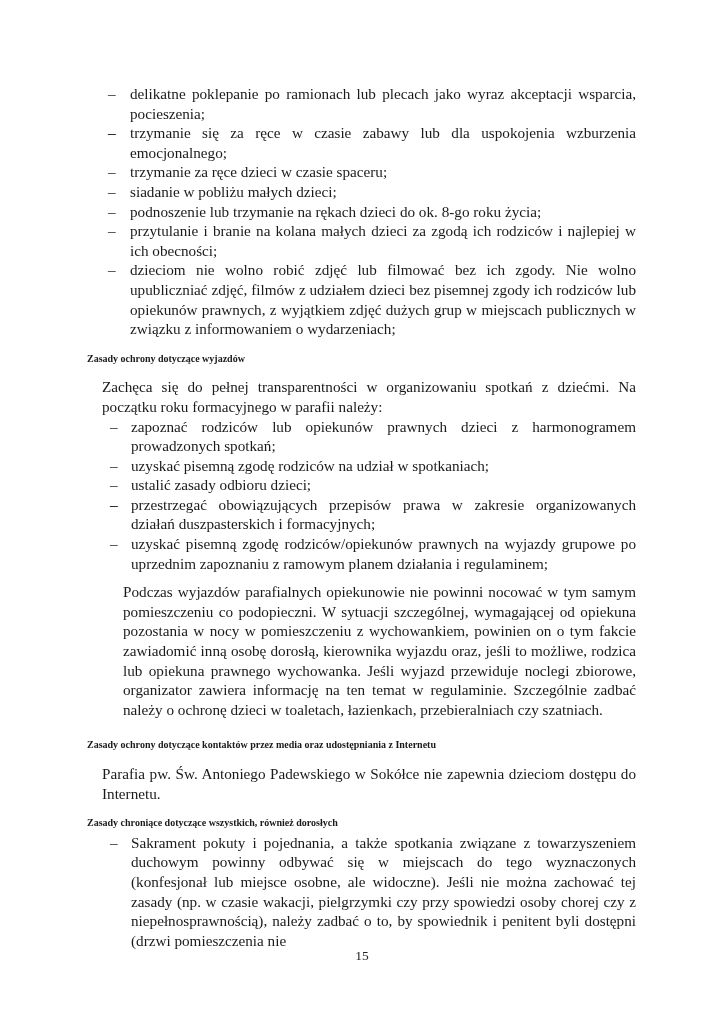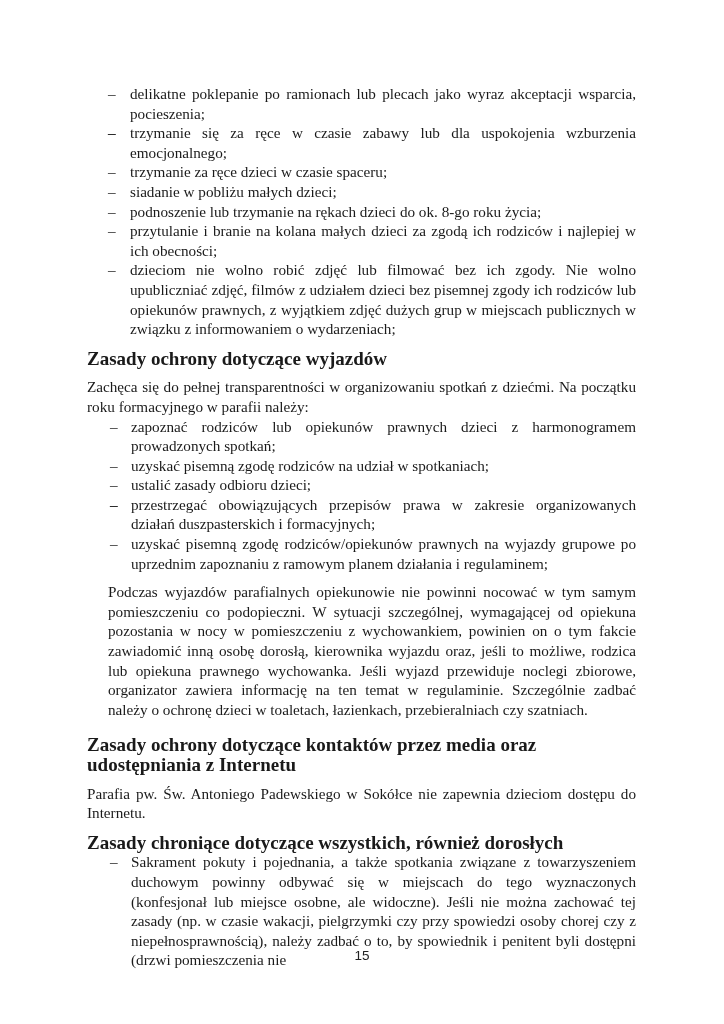--- a/index.html
+++ b/index.html
@@ -8,29 +8,29 @@
     position: absolute; left: 0; top: 0; width: 724px; height: 1024px;
     font-family: "Liberation Serif", serif; font-size: 15.2px; color: #1a1a1a;
     line-height: 19.6px;
   }
   .content { position: absolute; left: 87px; top: 84px; width: 549px; }
   ul.dash { list-style: none; margin: 0; padding: 0; }
   ul.dash li { position: relative; padding-left: 43px; text-align: justify; }
   ul.dash li .dash-mark { position: absolute; left: 21px; top: 0; }
   ul.dash.l2 li { padding-left: 44px; }
   ul.dash.l2 li .dash-mark { left: 23px; }
-  h3 { font-size: 19px; font-weight: bold; margin: 0; line-height: 19.6px; }
+  h3 { font-size: 10px; font-weight: bold; margin: 0; line-height: 19.6px; }
   p { margin: 0; text-align: justify; }
   .mt-h1 { margin-top: 10px; }
-  .mt-p { margin-top: 9px; }
+  .mt-p { margin-top: 9px; margin-left: 15px; }
   .mt-list { margin-top: 9px; }
   .indent-para { padding-left: 21px; }
   .page-number {
     position: absolute; left: 0; width: 724px; top: 946px; text-align: center;
-    font-family: Liberation Sans, sans-serif; font-size: 13.5px; color: #222;
+    font-family: Liberation Serif, serif; font-size: 13.5px; color: #222;
   }
 </style>
 </head>
 <body>
 
 <div class="page">
   <div class="content">
 
     <ul class="dash l1">
       <li><span class="dash-mark">–</span><span>delikatne poklepanie po ramionach lub plecach jako wyraz akceptacji wsparcia, pocieszenia;</span></li>

